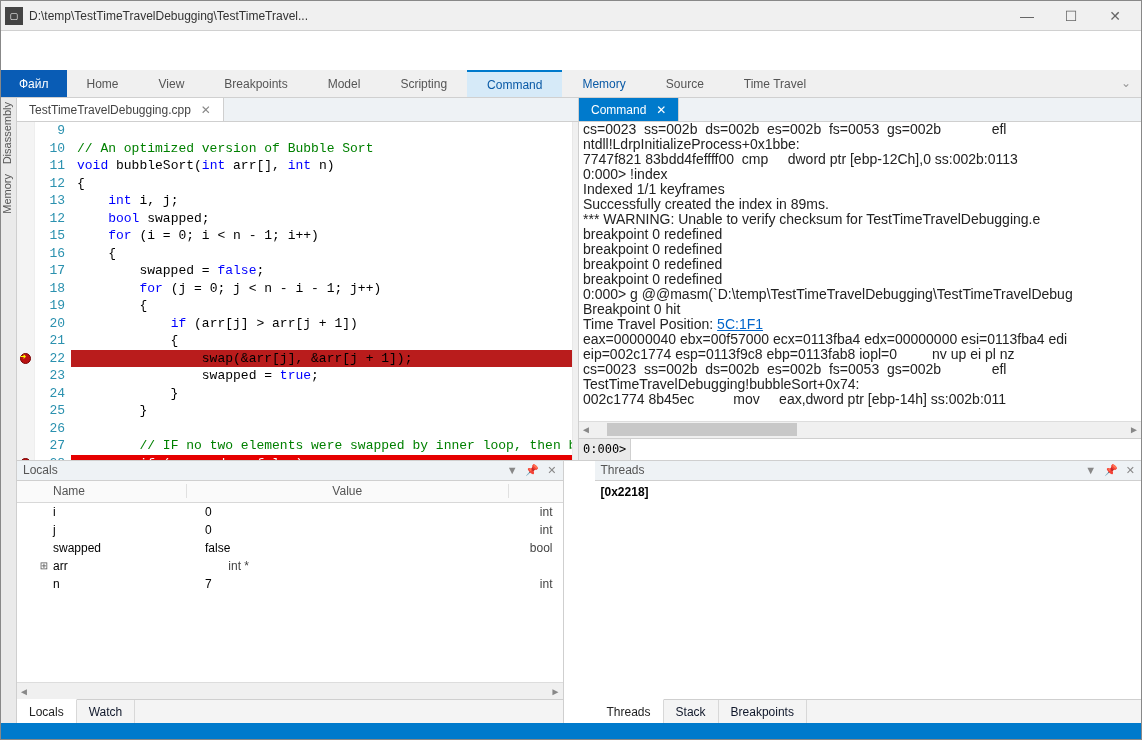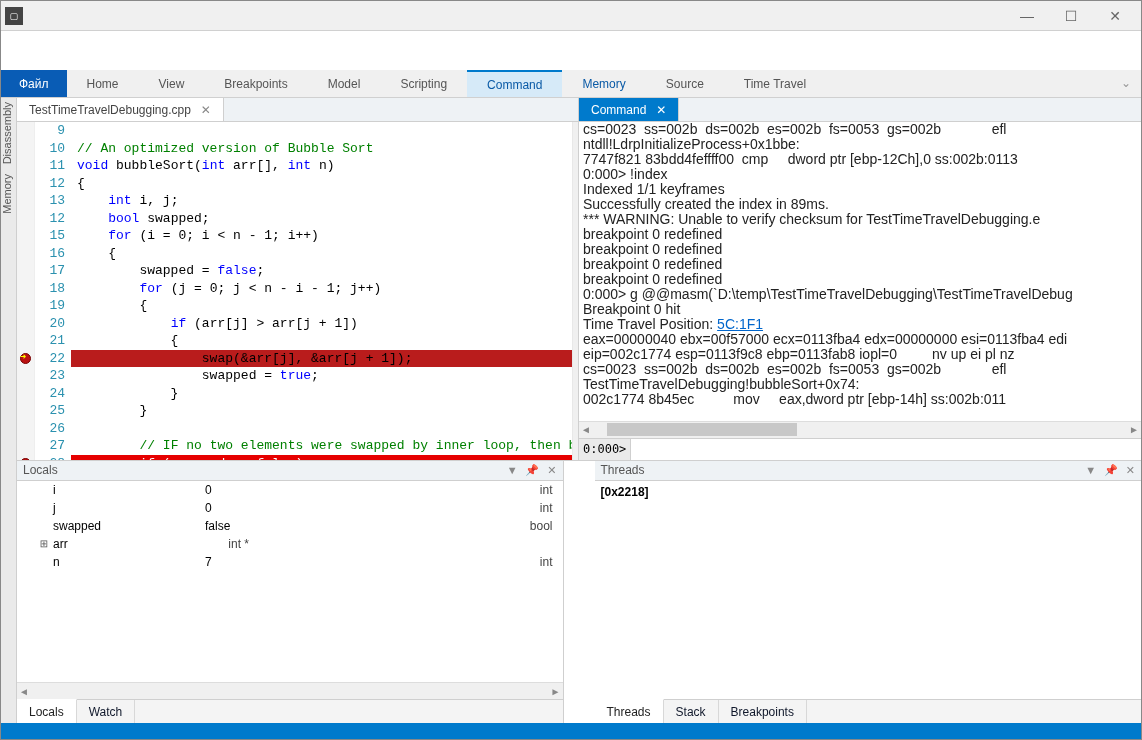--- a/index.html
+++ b/index.html
@@ -73,20 +73,21 @@
   .ptab.active { background:#fff; border-top:1px solid #fff; margin-top:-1px; color:#222; }
   .threads-body { flex:1; padding:4px 6px; font-size:12px; }
   .threads-body b { font-weight:700; }
   .statusbar { height:16px; background:#007acc; }
 </style>
 </head>
 <body>
 
 <div class="titlebar">
   <div class="icon">▢</div>
+  <div class="title">D:\temp\TestTimeTravelDebugging\TestTimeTravel...</div>
   <div class="spacer"></div>
   <div class="winbtn">—</div>
   <div class="winbtn">☐</div>
   <div class="winbtn">✕</div>
 </div>
 
 <div class="menubar">
   <div class="menuitem file">Файл</div>
   <div id="menu-items" style="display: contents;"></div>
   <div class="menuitem">Home</div>
@@ -214,20 +215,25 @@
 
       <div class="pane left">
         <div class="panel-header">
           <span>Locals</span>
           <div class="spacer"></div>
           <span class="hicon">▼</span>
           <span class="hicon">📌</span>
           <span class="hicon">✕</span>
         </div>
         <div class="locals-table">
+          <div class="locals-head">
+            <div class="col name">Name</div>
+            <div class="col value">Value</div>
+            <div class="col type"></div>
+          </div>
           <div id="locals-rows">
               <div class="locals-row">
                 <span class="exp"></span>
                 <span class="rname">i</span>
                 <span class="rval">0</span>
                 <span class="rtype">int</span>
               </div>
               <div class="locals-row">
                 <span class="exp"></span>
                 <span class="rname">j</span>

